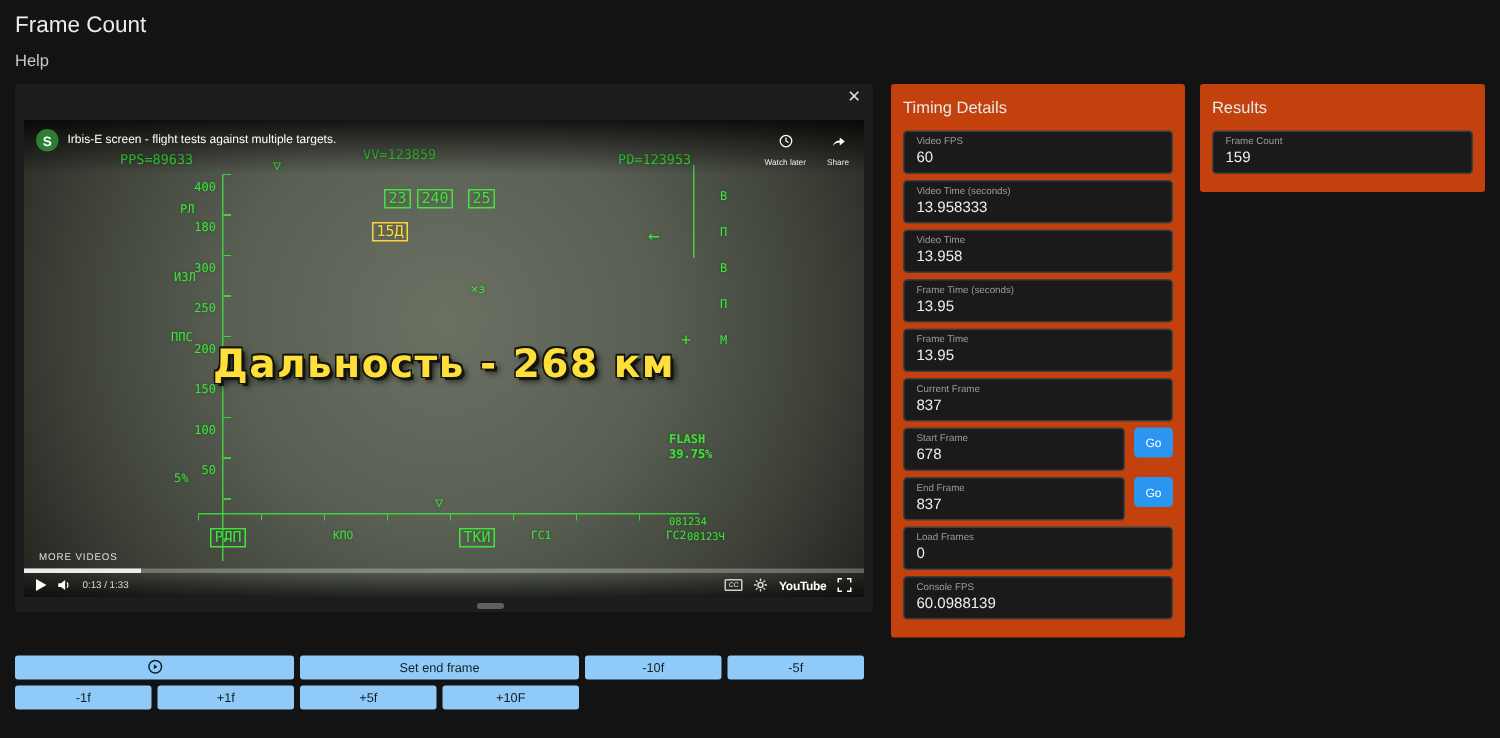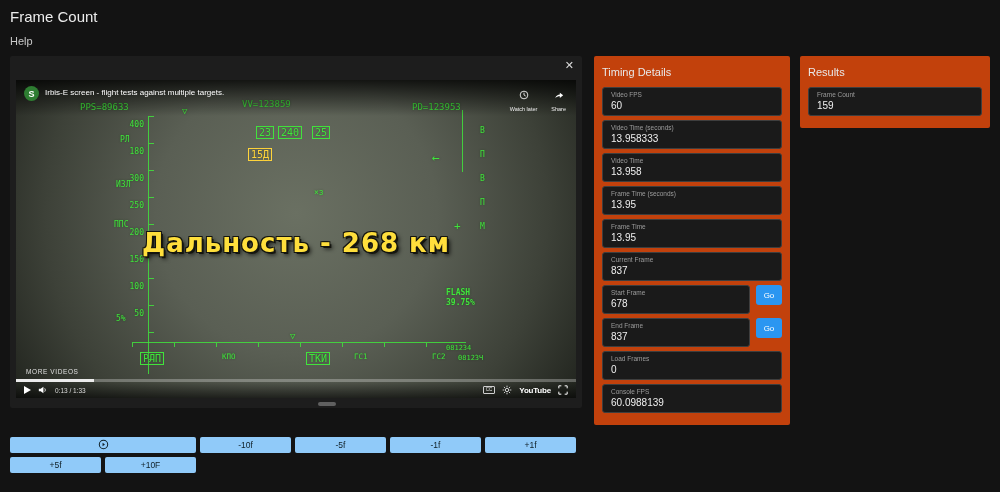--- a/index.html
+++ b/index.html
@@ -145,21 +145,21 @@
           <span class="g" style="left:100px;top:234px">5%</span>
 
           <div class="hline" style="left:116px;top:262px;width:334px"></div>
           <div class="ticks-h" style="left:116px;top:263px;width:334px"></div>
           <span class="g" style="left:274px;top:251px;font-size:9px">▽</span>
 
           <span class="g gbox" style="left:124px;top:272px">РЛП</span>
           <span class="g" style="left:206px;top:272px;font-size:7.5px">КПО</span>
           <span class="g gbox" style="left:290px;top:272px">ТКИ</span>
           <span class="g" style="left:338px;top:272px;font-size:7.5px">ГС1</span>
-          <span class="g" style="left:416px;top:272px;font-size:7.5px">ГС2</span>
+          <span class="g" style="left:428px;top:272px;font-size:7.5px">ГС2</span>
           <span class="g" style="left:430px;top:264px;font-size:7px">081234</span>
           <span class="g" style="left:442px;top:274px;font-size:7px">08123Ч</span>
         </div>
 
         <div class="yt-top">
           <div class="avatar">S</div>
           <div class="yt-title">Irbis-E screen - flight tests against multiple targets.</div>
           <div class="yt-actions">
             <div class="yt-action">
               <span>
@@ -289,20 +289,21 @@
   
   <div class="controls-grid">
     <button class="btn span2">
       <span>
         <svg width="11" height="11" viewBox="0 0 12 12">
             <circle cx="6" cy="6" r="4.6" fill="none" stroke="#102027" stroke-width="1.1"></circle>
             <path d="M5 4.2l2.6 1.8L5 7.8z" fill="#102027"></path>
           </svg>
       </span>
     </button>
+    <button class="btn span2">Set end frame</button>
 
     <button class="btn">-10f</button>
     <button class="btn">-5f</button>
     <button class="btn">-1f</button>
     <button class="btn">+1f</button>
     <button class="btn">+5f</button>
     <button class="btn">+10F</button>
 
   </div>
 

